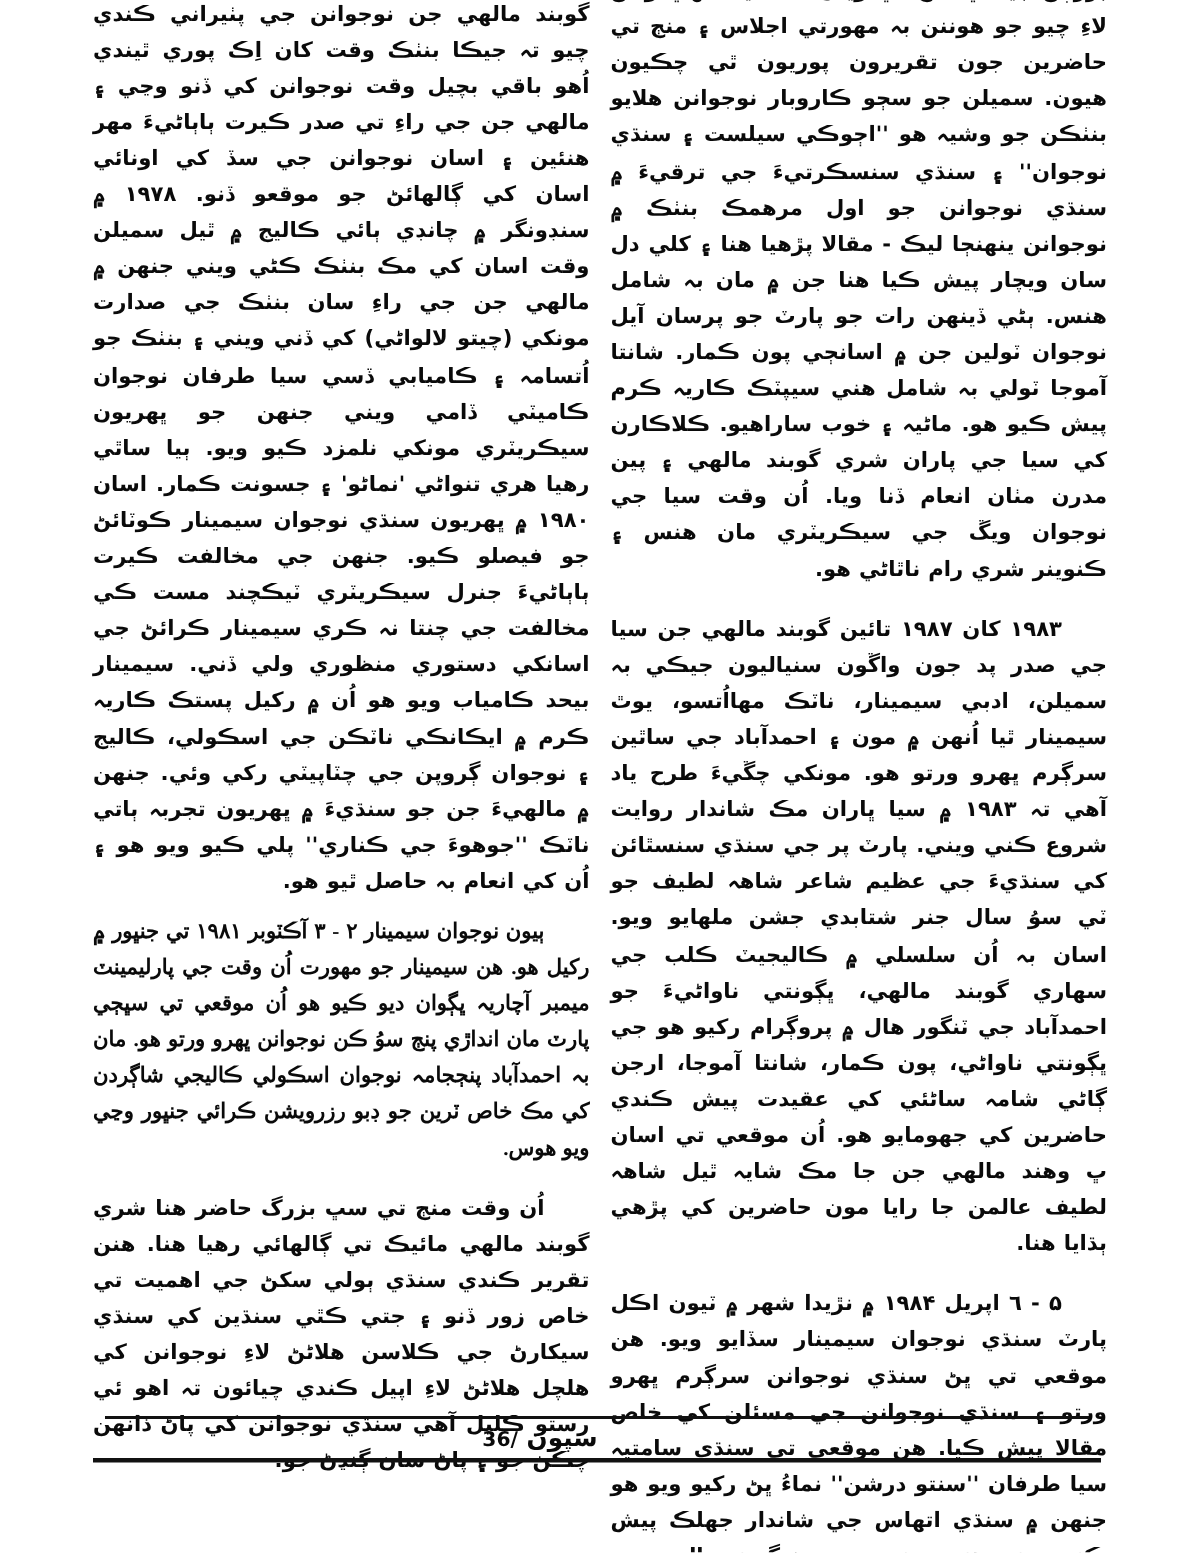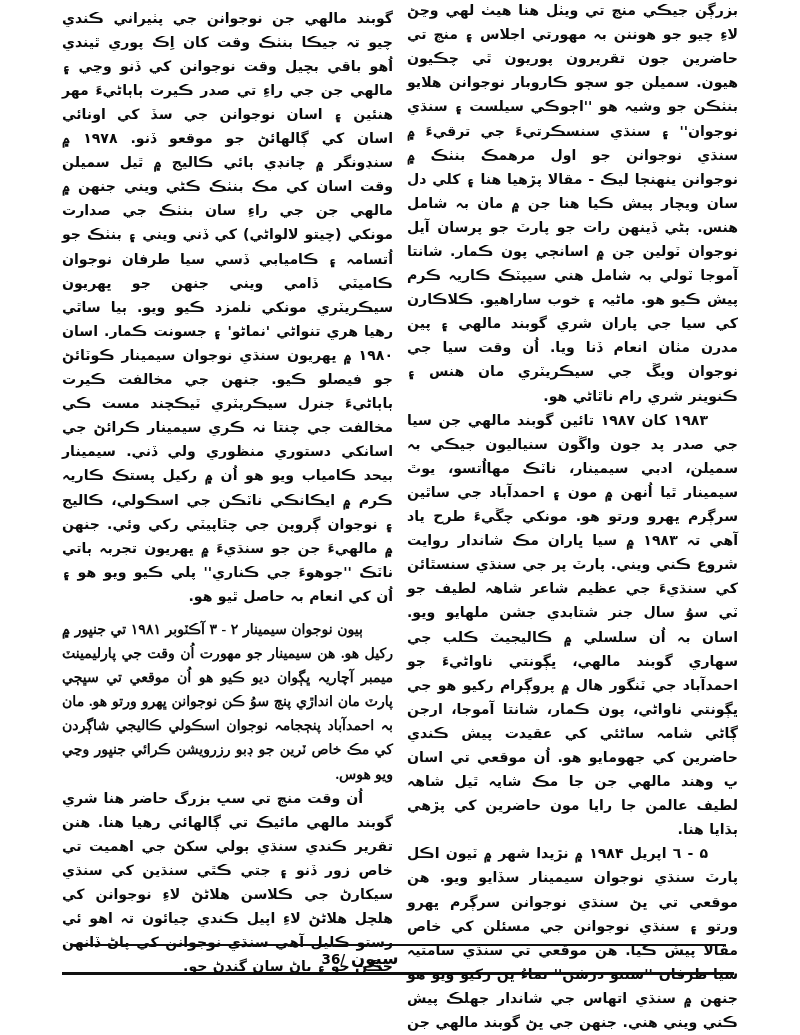--- a/index.html
+++ b/index.html
@@ -48,21 +48,21 @@
     font-weight: 700;
     font-size: 14.1px;
     line-height: 24.1px;
     color: #0a0a0a;
     margin: 0;
     letter-spacing: 0;
     word-spacing: 0.5px;
     -webkit-font-smoothing: none;
   }
   .para + .para {
-    margin-top: 0;
+    margin-top: 16px;
   }
   .para.indent {
     text-indent: 30px;
   }
   .para.gap {
     margin-top: 9px;
     font-family: Liberation Serif, serif;
   }
 
   

